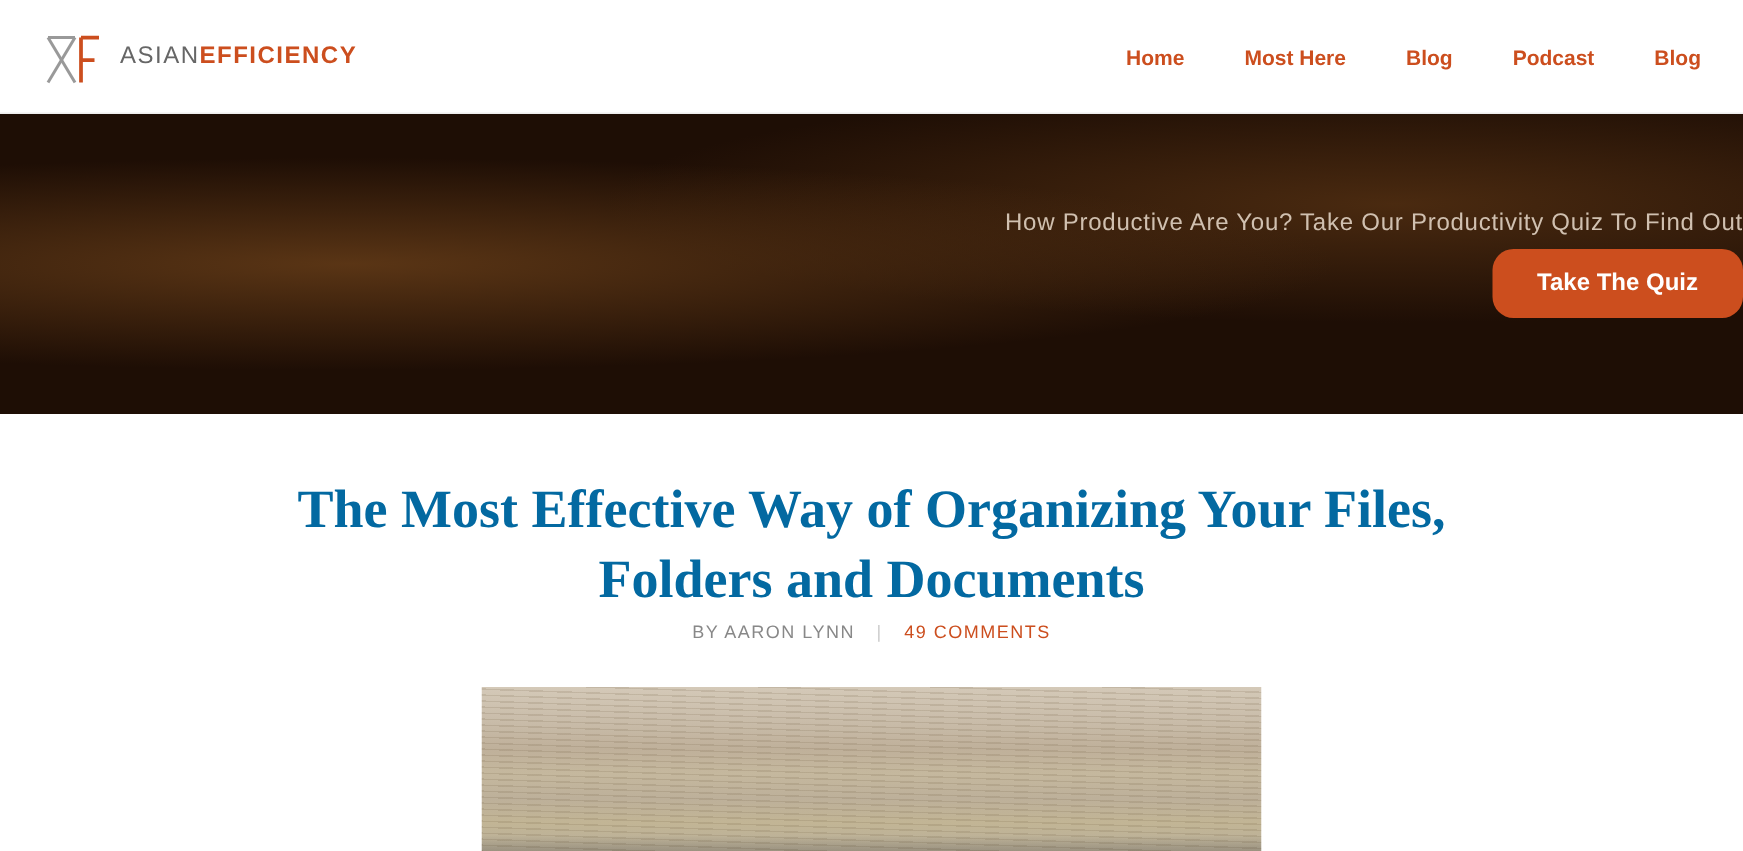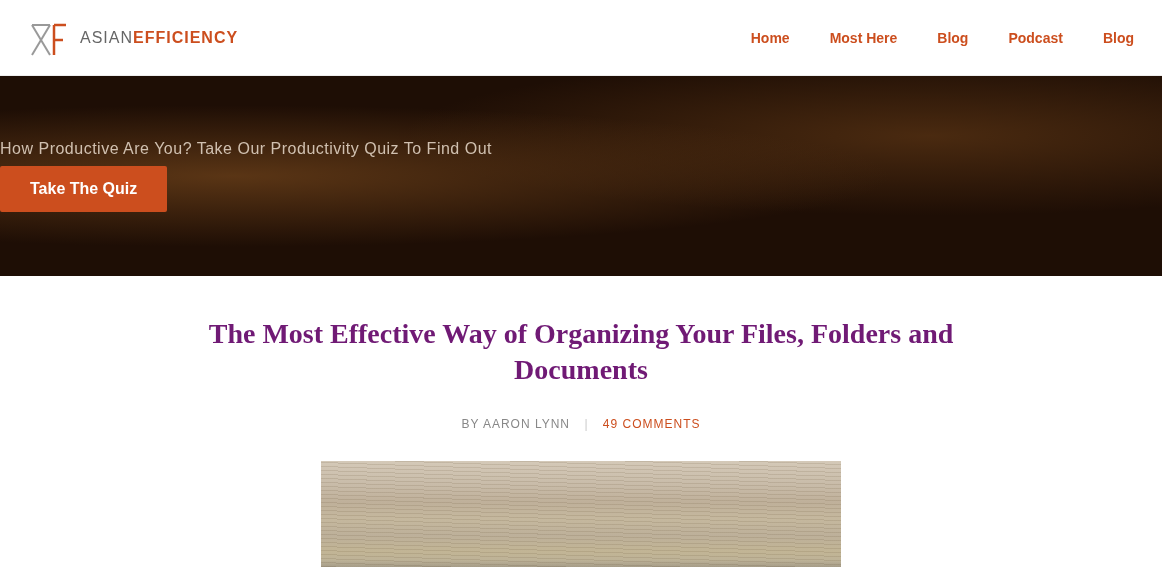--- a/index.html
+++ b/index.html
@@ -67,21 +67,21 @@
       font-weight: 600;
     }
 
     
     .banner {
       width: 100%;
       height: 200px;
       background: #2a1a0e;
       display: flex;
       flex-direction: column;
-      align-items: flex-start;
+      align-items: flex-end;
       justify-content: center;
       gap: 8px;
       position: relative;
       overflow: hidden;
     }
 
     .banner-bg {
       position: absolute;
       top: 0; left: 0; right: 0; bottom: 0;
       background: 
@@ -115,38 +115,38 @@
       position: relative;
       z-index: 1;
       background: #cc4e1e;
       color: #fff;
       border: none;
       padding: 14px 30px;
       font-size: 16px;
       font-family: Arial, sans-serif;
       font-weight: 600;
       cursor: pointer;
-      border-radius: 2px;
+      border-radius: 14px;
     }
 
     
     .main-content {
       max-width: 860px;
       margin: 0 auto;
       padding: 40px 20px 20px;
       text-align: center;
     }
 
     .article-title {
       font-family: 'Georgia', serif;
-      font-size: 28px;
+      font-size: 36px;
       font-weight: 700;
-      color: #701a75;
+      color: #0369a1;
       line-height: 1.3;
-      margin-bottom: 28px;
+      margin-bottom: 4px;
     }
 
     .article-meta {
       font-family: Arial, sans-serif;
       font-size: 12px;
       color: #888;
       letter-spacing: 1px;
       text-transform: uppercase;
       margin-bottom: 30px;
     }

